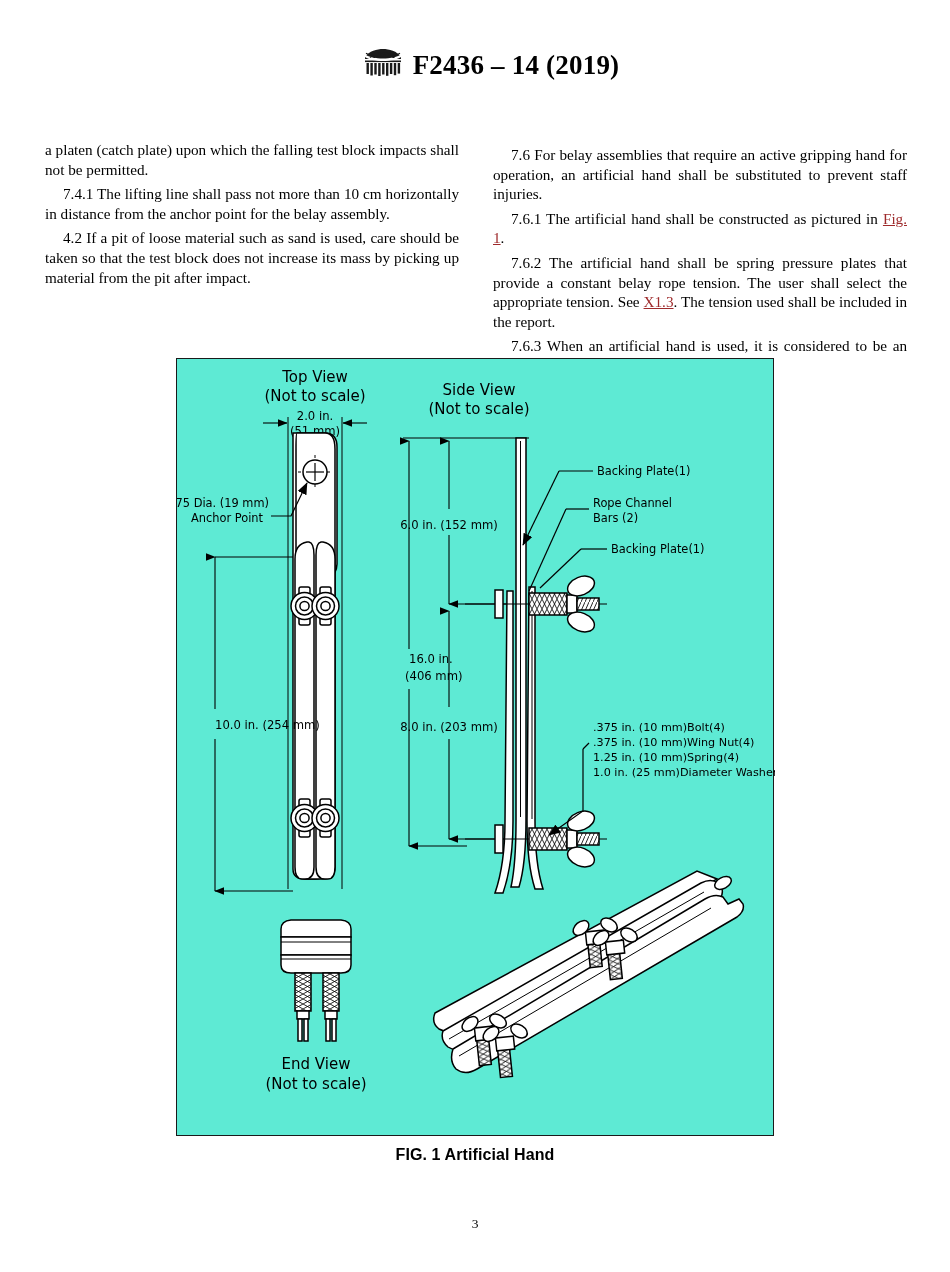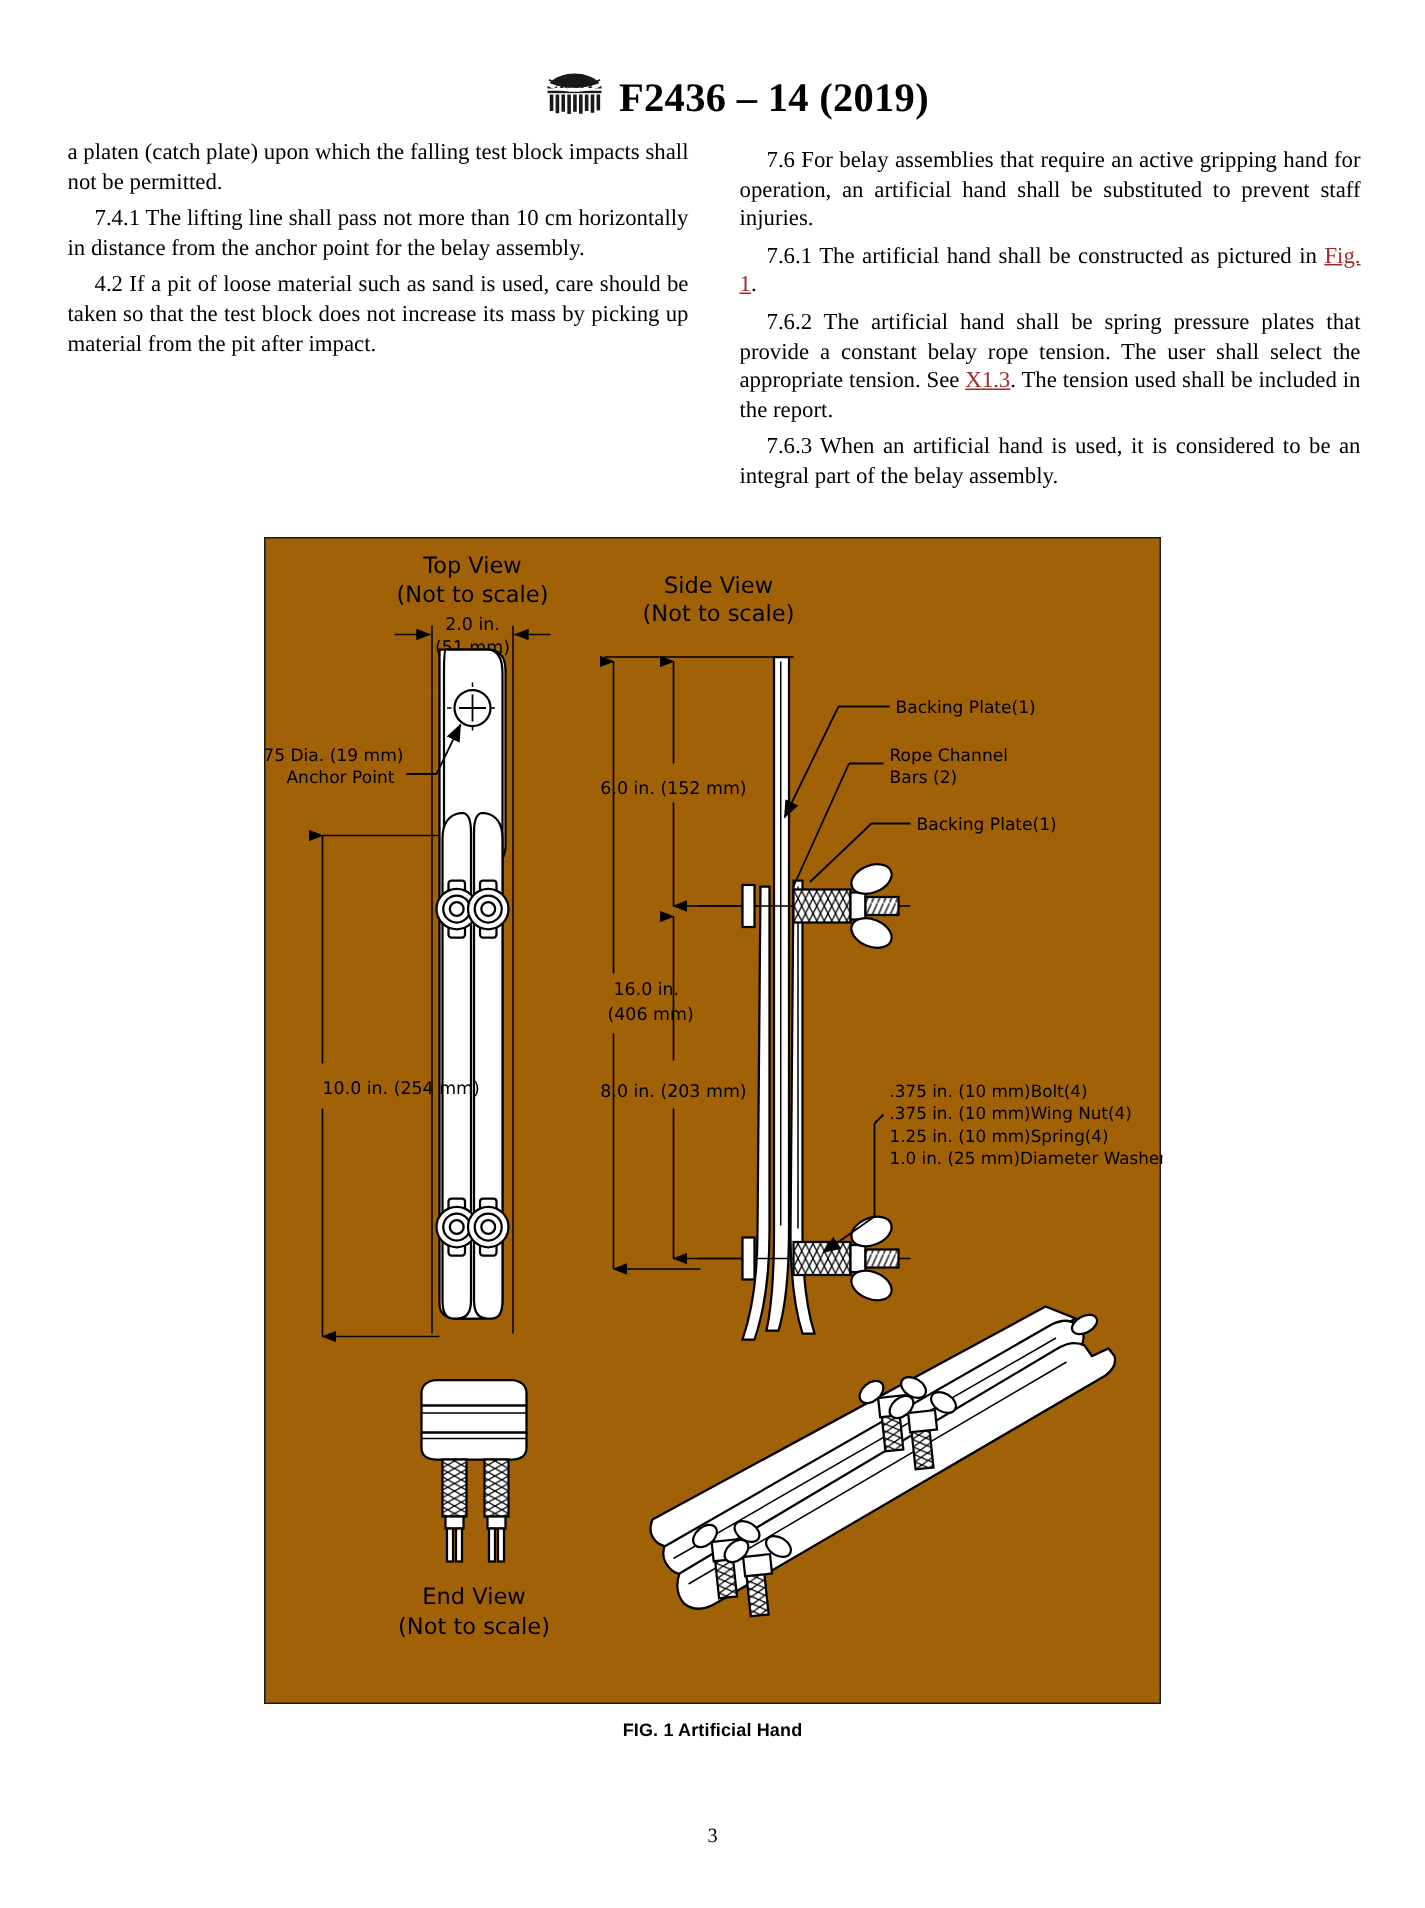--- a/index.html
+++ b/index.html
@@ -43,20 +43,21 @@
   .columns {
     position: absolute;
     top: 92px;
     left: 45px;
     width: 862px;
     display: flex;
     gap: 34px;
   }
   .col {
     width: 414px;
+    margin-top: 48px;
   }
   .para {
     font-size: 15.2px;
     line-height: 1.29;
     text-align: justify;
     text-justify: inter-word;
     margin: 0 0 0 0;
     hyphens: none;
   }
   .para.indent {
@@ -74,28 +75,28 @@
     left: 176px;
     top: 358px;
     width: 598px;
   }
   .figure-box {
     position: relative;
     width: 598px;
     height: 778px;
     border: 1.6px solid #1a1a1a;
     box-sizing: border-box;
-    background: #a16207;
+    background: #5eead4;
     text-align: center;
   }
   .figure-caption {
     margin-top: 10px;
     text-align: center;
     font-family: "Liberation Sans", sans-serif;
-    font-size: 12px;
+    font-size: 16px;
     font-weight: bold;
     letter-spacing: 0.1px;
   }
   .fig-svg {
     position: absolute;
     left: 0;
     top: 0;
   }
 
   

